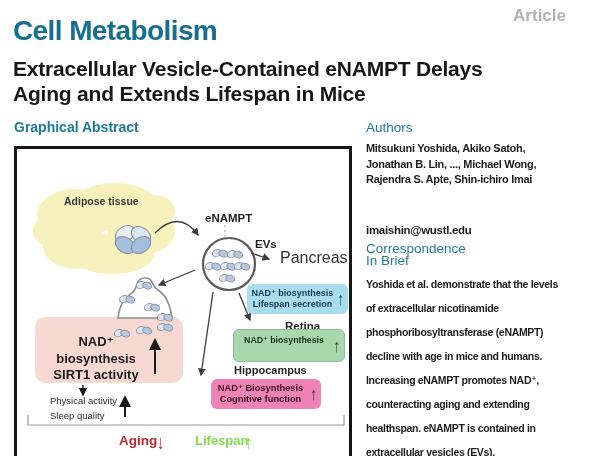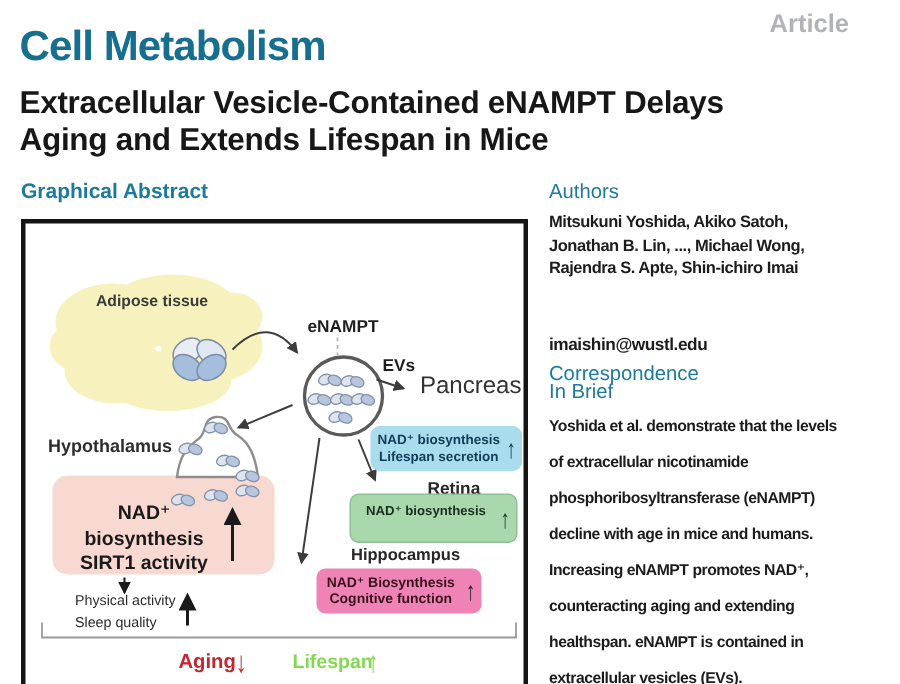--- a/index.html
+++ b/index.html
@@ -164,21 +164,20 @@
       <span class="up">↑</span>
     </div>
 
     <div class="abs lbl-hippocampus">Hippocampus</div>
     <div class="abs obox box-pink">
       <span class="bl">NAD⁺ Biosynthesis</span>
       <span class="bl">Cognitive function</span>
       <span class="up">↑</span>
     </div>
 
-    <div class="abs lbl-hypothalamus">Hypothalamus</div>
     <div class="abs hypo-text">
       <span class="bl">NAD⁺ biosynthesis</span>
       <span class="bl">SIRT1 activity</span>
     </div>
 
     <div class="abs outcome-text">Physical activity
 Sleep quality</div>
 
     <div class="abs lbl-aging">Aging</div>
     <div class="abs arrow-aging">↓</div>

